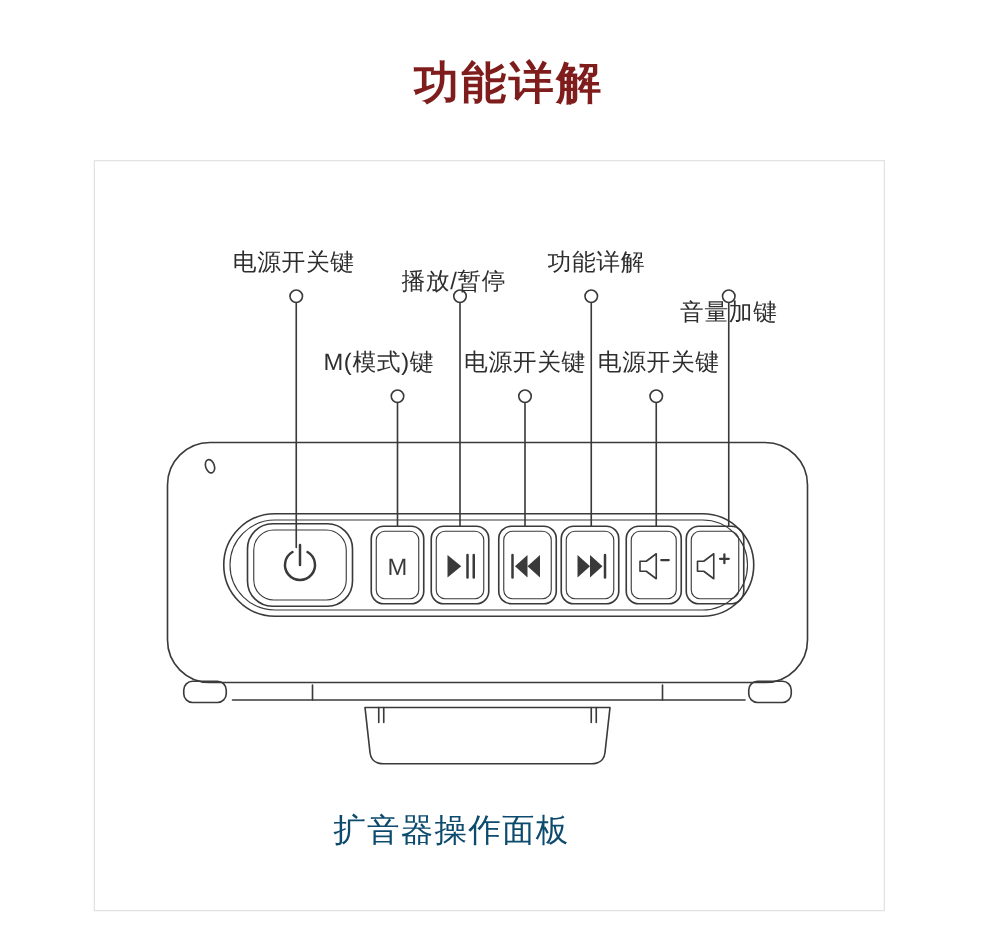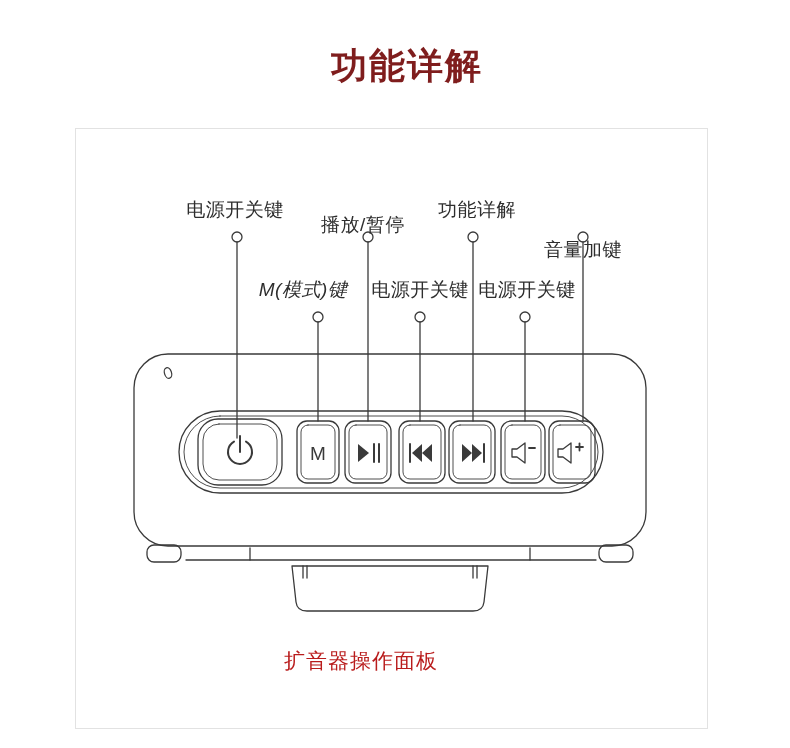--- a/index.html
+++ b/index.html
@@ -18,26 +18,26 @@
   }
   .diagram-svg{position:absolute;left:0;top:0;width:790px;height:748px;}
   .callout-label{
     position:absolute;transform:translateX(-50%);white-space:nowrap;
     font-size:19px;color:#2e2e2e;letter-spacing:0.5px;
   }
   .lbl-power{left:235px;top:197px;}
   .lbl-play{left:363px;top:212px;}
   .lbl-next{left:477px;top:197px;}
   .lbl-volup{left:583px;top:197px;margin-top:40px;}
-  .lbl-mode{left:303px;top:277px;font-style:italic;}
+  .lbl-mode{left:303px;top:277px;}
   .lbl-prev{left:420px;top:277px;}
   .lbl-voldown{left:527px;top:277px;}
   .caption{
     position:absolute;top:647px;left:0;width:722px;text-align:center;
-    font-size:21px;color:#b91c1c;letter-spacing:1px;
+    font-size:26px;color:#0c4a6e;letter-spacing:1px;
   }
 </style>
 </head>
 <body>
 
 <div class="page-title">功能详解</div>
 
 <div class="frame"></div>
 
 <svg class="diagram-svg" viewBox="0 0 790 748" xmlns="http://www.w3.org/2000/svg" fill="none" stroke="#3a3a3a" stroke-width="1.3" stroke-linecap="round" stroke-linejoin="round">

